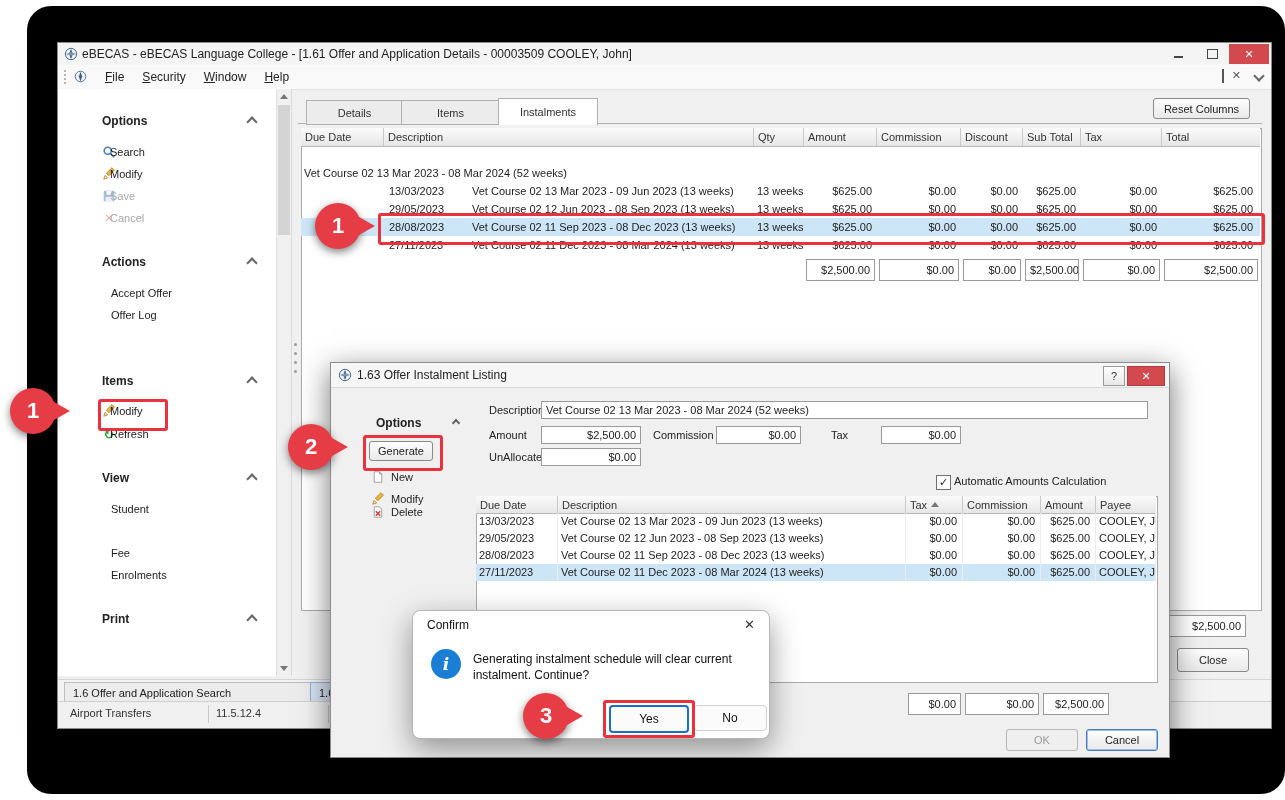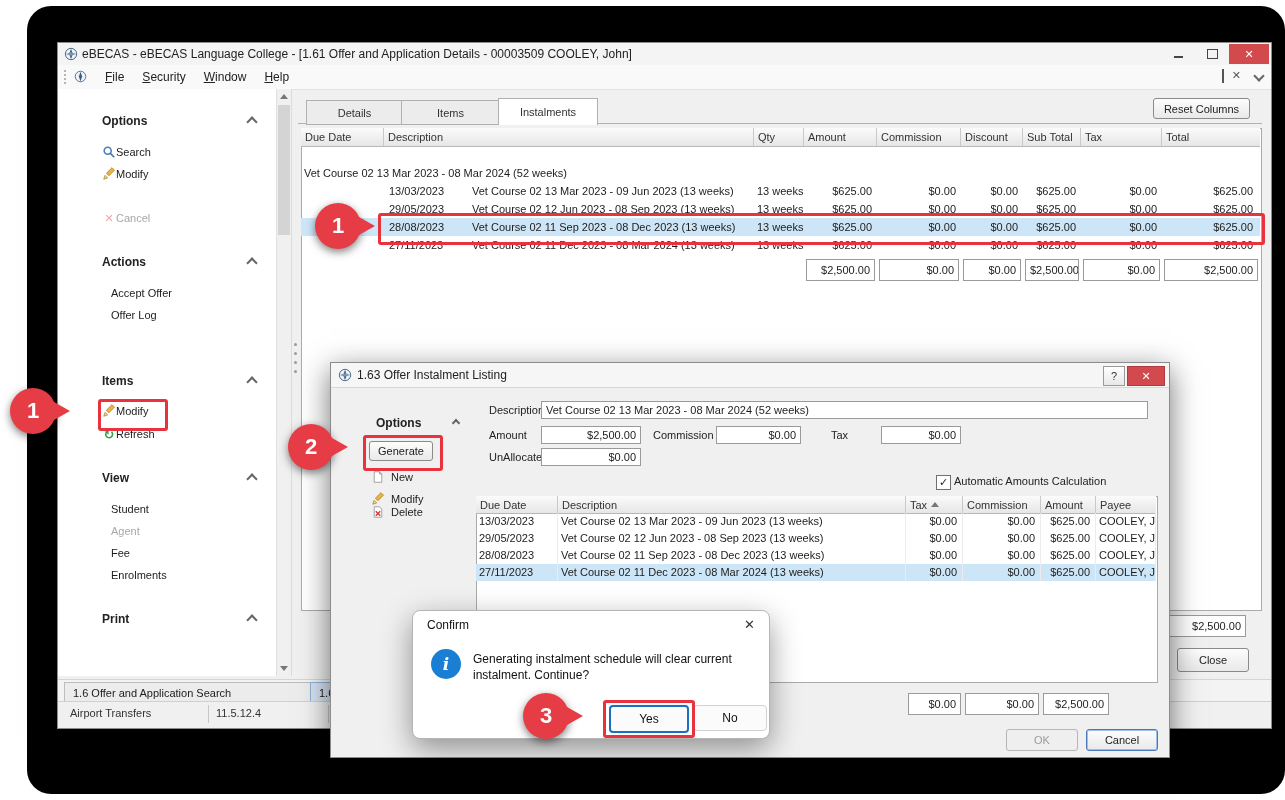--- a/index.html
+++ b/index.html
@@ -28,21 +28,21 @@
 
   .chev{display:inline-block;width:6px;height:6px;border-left:2px solid #666;border-top:2px solid #666;transform:rotate(45deg);}
   .chev.down{transform:rotate(225deg);}
 
   
   .sidebar{position:absolute;left:0;top:46px;width:233px;height:587px;background:#fff;border-right:1px solid #dcdcdc;}
   .side-hdr{position:absolute;left:44px;height:16px;display:flex;align-items:center;font-size:12px;font-weight:bold;color:#222;}
   .side-chev{position:absolute;left:190px;}
   .side-item{position:absolute;height:20px;display:flex;align-items:center;font-size:11px;color:#1c1c1c;}
   .side-item .ic{position:absolute;left:44px;width:14px;height:14px;display:flex;align-items:center;justify-content:center;}
-  .side-item .lbl{position:absolute;left:58px;white-space:nowrap;}
+  .side-item .lbl{position:absolute;left:52px;white-space:nowrap;}
   .side-item .lbl.noicon{left:53px;}
   .side-item.disabled .lbl{color:#a8a8a8;}
   .side-item.disabled .ic{opacity:.45;}
   .scrollbar{position:absolute;right:0;top:0;width:14px;height:587px;background:#f0f0f0;border-left:1px solid #e0e0e0;}
   .sb-arrow{position:absolute;left:0;width:14px;height:15px;display:flex;align-items:center;justify-content:center;}
   .tri-up{width:0;height:0;border-left:4px solid transparent;border-right:4px solid transparent;border-bottom:5px solid #777;}
   .tri-down{width:0;height:0;border-left:4px solid transparent;border-right:4px solid transparent;border-top:5px solid #777;}
   .sb-thumb{position:absolute;left:1px;top:16px;width:12px;height:130px;background:#d4d4d4;}
 
   .splitter-dots{position:absolute;left:234px;top:300px;width:6px;height:60px;display:flex;flex-direction:column;gap:6px;align-items:center;}
@@ -167,20 +167,30 @@
       </div>
       <div class="side-item" style="top:75px;left:0;width:210px;">
         <span class="ic">
             <svg width="14" height="14" viewBox="0 0 16 16">
               <rect x="8" y="1" width="4" height="9" transform="rotate(45 10 5)" fill="#f0b43c" stroke="#a07820" stroke-width="0.8"></rect>
               <path d="M3.5 9.5 L6.5 12.5 L2 14 Z" fill="#ecd9a8" stroke="#a07820" stroke-width="0.8"></path>
             </svg>
           </span>
         <span class="lbl">Modify</span>
       </div>
+      <div class="side-item disabled" style="top:97px;left:0;width:210px;">
+        <span class="ic">
+            <svg width="14" height="14" viewBox="0 0 16 16">
+              <rect x="2" y="2" width="12" height="12" rx="1" fill="#3a6ab0"></rect>
+              <rect x="5" y="2.5" width="6" height="4" fill="#fff"></rect>
+              <rect x="4" y="9" width="8" height="5" fill="#d8e4f4"></rect>
+            </svg>
+          </span>
+        <span class="lbl">Save</span>
+      </div>
       <div class="side-item disabled" style="top:119px;left:0;width:210px;">
         <span class="ic glyph" style="color:#d43c3c;font-weight:bold;">✕</span>
         <span class="lbl">Cancel</span>
       </div>
 
       <div class="side-hdr" style="top:165px;">
           <span>Actions</span>
         </div>
       <span class="chev side-chev" style="top:170px;"></span>
       <div class="side-item" style="top:216px;left:0;width:210px;">
@@ -207,23 +217,20 @@
         <span class="ic glyph" style="color:#2f9e3f;font-weight:bold;font-size:13px;">↻</span>
         <span class="lbl">Refresh</span>
       </div>
 
       <div class="side-hdr" style="top:381px;">
           <span>View</span>
         </div>
       <span class="chev side-chev" style="top:386px;"></span>
       <div class="side-item" style="top:410px;left:0;width:210px;">
           <span class="lbl noicon">Student</span>
-        </div>
-      <div class="side-item disabled" style="top:432px;left:0;width:210px;">
-          <span class="lbl noicon">Agent</span>
         </div>
       <div class="side-item" style="top:454px;left:0;width:210px;">
           <span class="lbl noicon">Fee</span>
         </div>
       <div class="side-item" style="top:476px;left:0;width:210px;">
           <span class="lbl noicon">Enrolments</span>
         </div>
 
       <div class="side-hdr" style="top:522px;">
           <span>Print</span>

